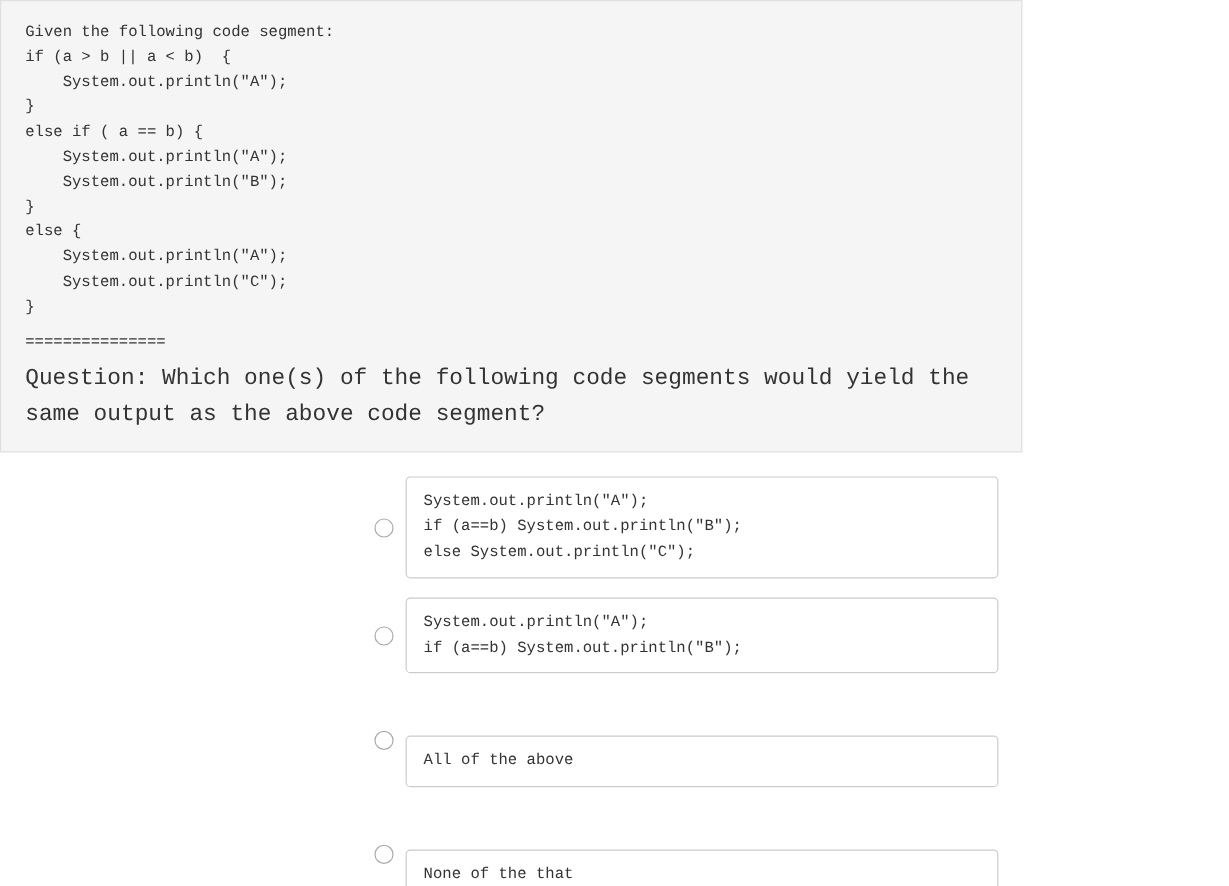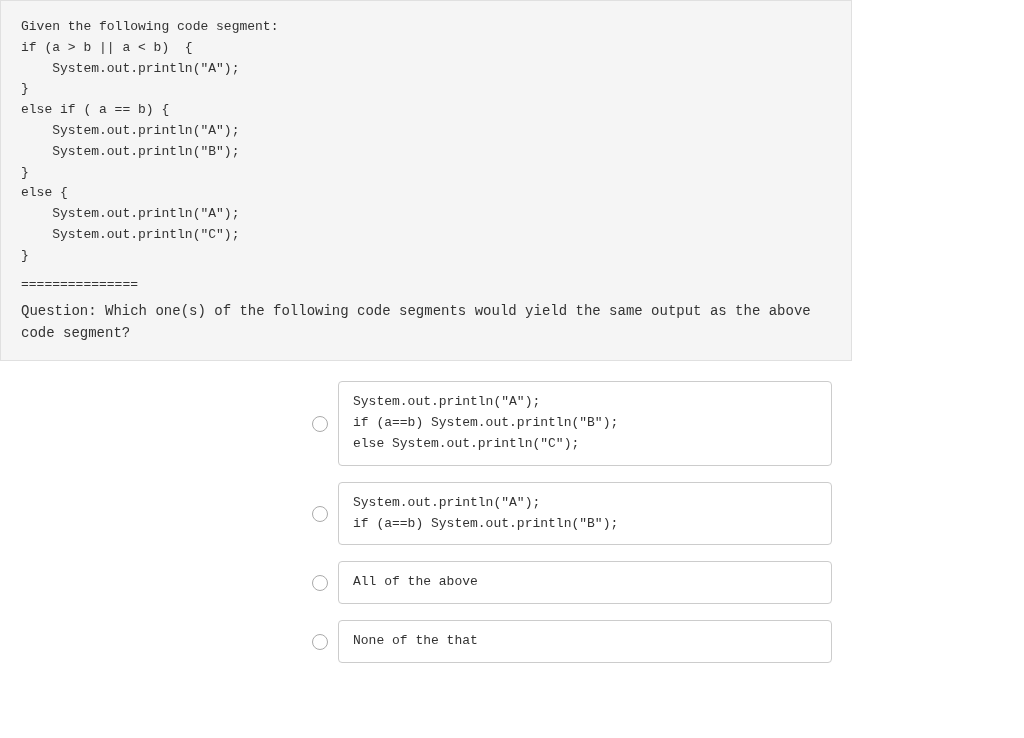--- a/index.html
+++ b/index.html
@@ -41,21 +41,21 @@
 
     .divider-line {
       margin: 10px 0 8px 0;
       font-family: 'Courier New', Courier, monospace;
       font-size: 13px;
       color: #333333;
     }
 
     .question-text {
       font-family: 'Courier New', Courier, monospace;
-      font-size: 14px;
+      font-size: 19px;
       color: #333333;
       line-height: 1.6;
       margin-top: 4px;
     }
 
     .answers-section {
       padding: 20px 20px 20px 0;
       display: flex;
       flex-direction: column;
       align-items: flex-end;
@@ -87,20 +87,21 @@
       padding: 10px 14px;
       font-family: 'Courier New', Courier, monospace;
       font-size: 13px;
       color: #333333;
       flex: 1;
       line-height: 1.6;
     }
 
     .answer-box.single-line {
       line-height: 1.6;
+      margin-top: 36px;
     }
   </style>
 </head>
 <body>
 
 <div class="page-container">
 
   <div class="code-section">
     <div class="code-block">Given the following code segment:
 if (a &gt; b || a &lt; b)  {

